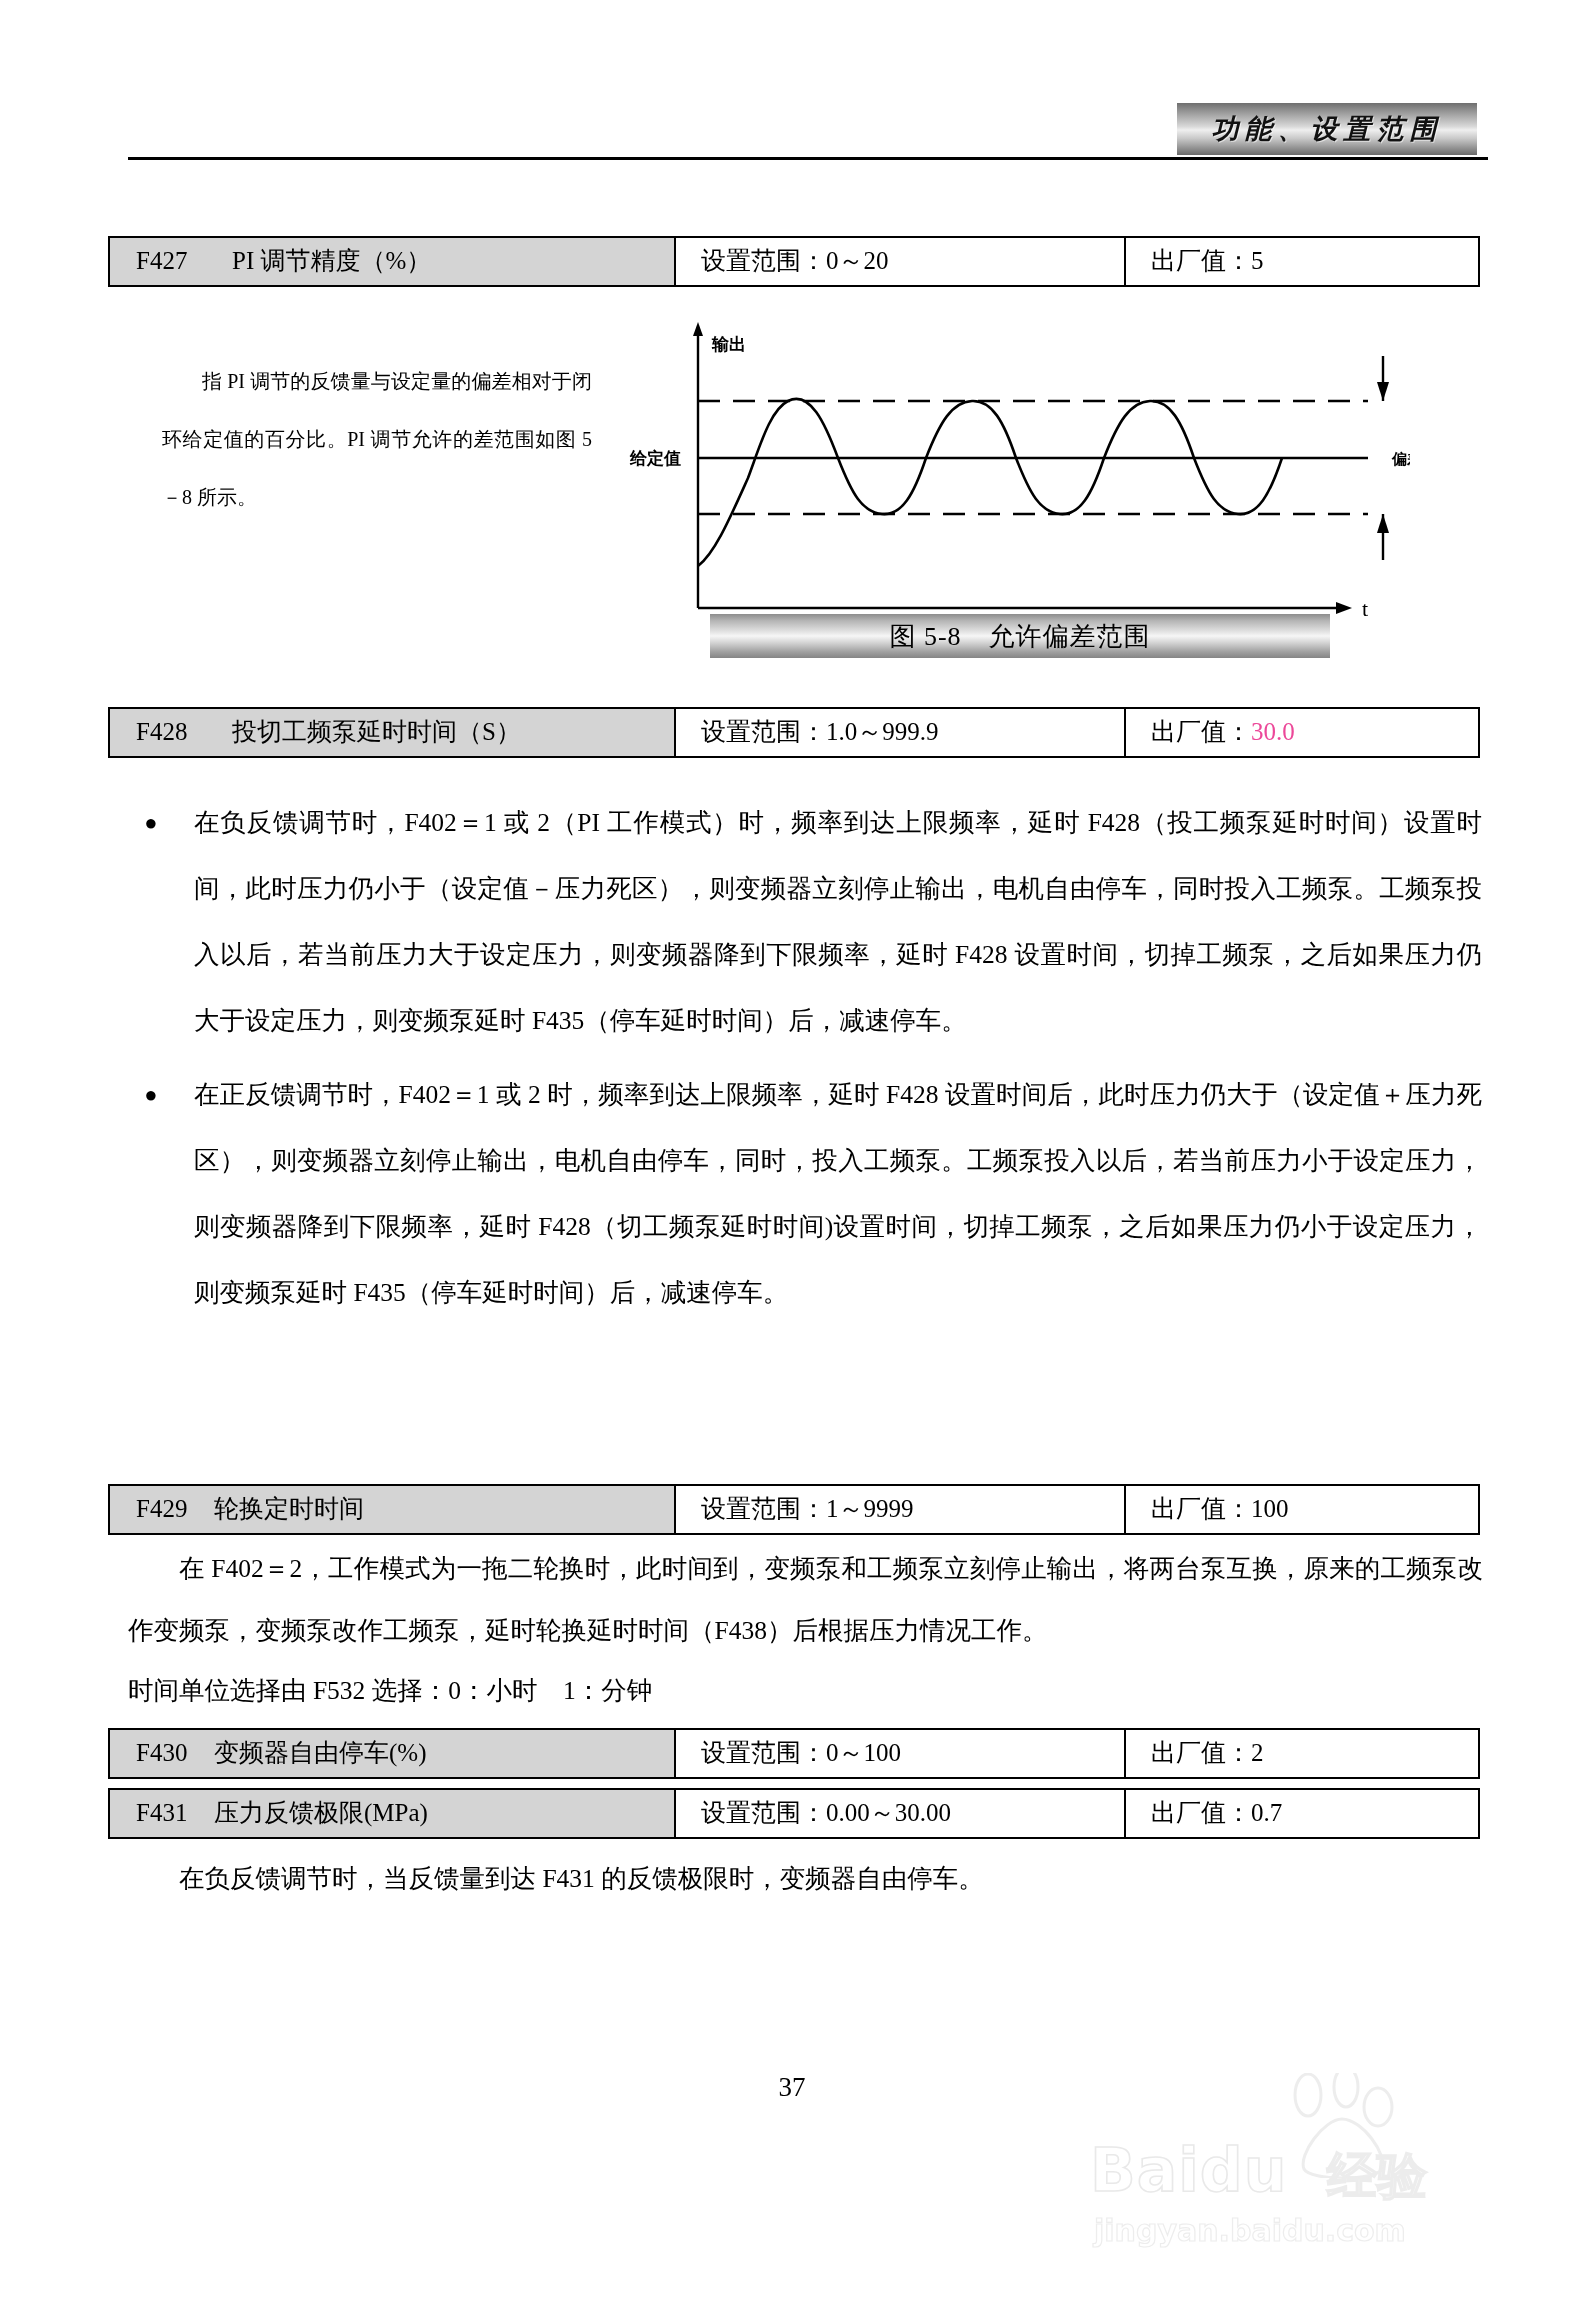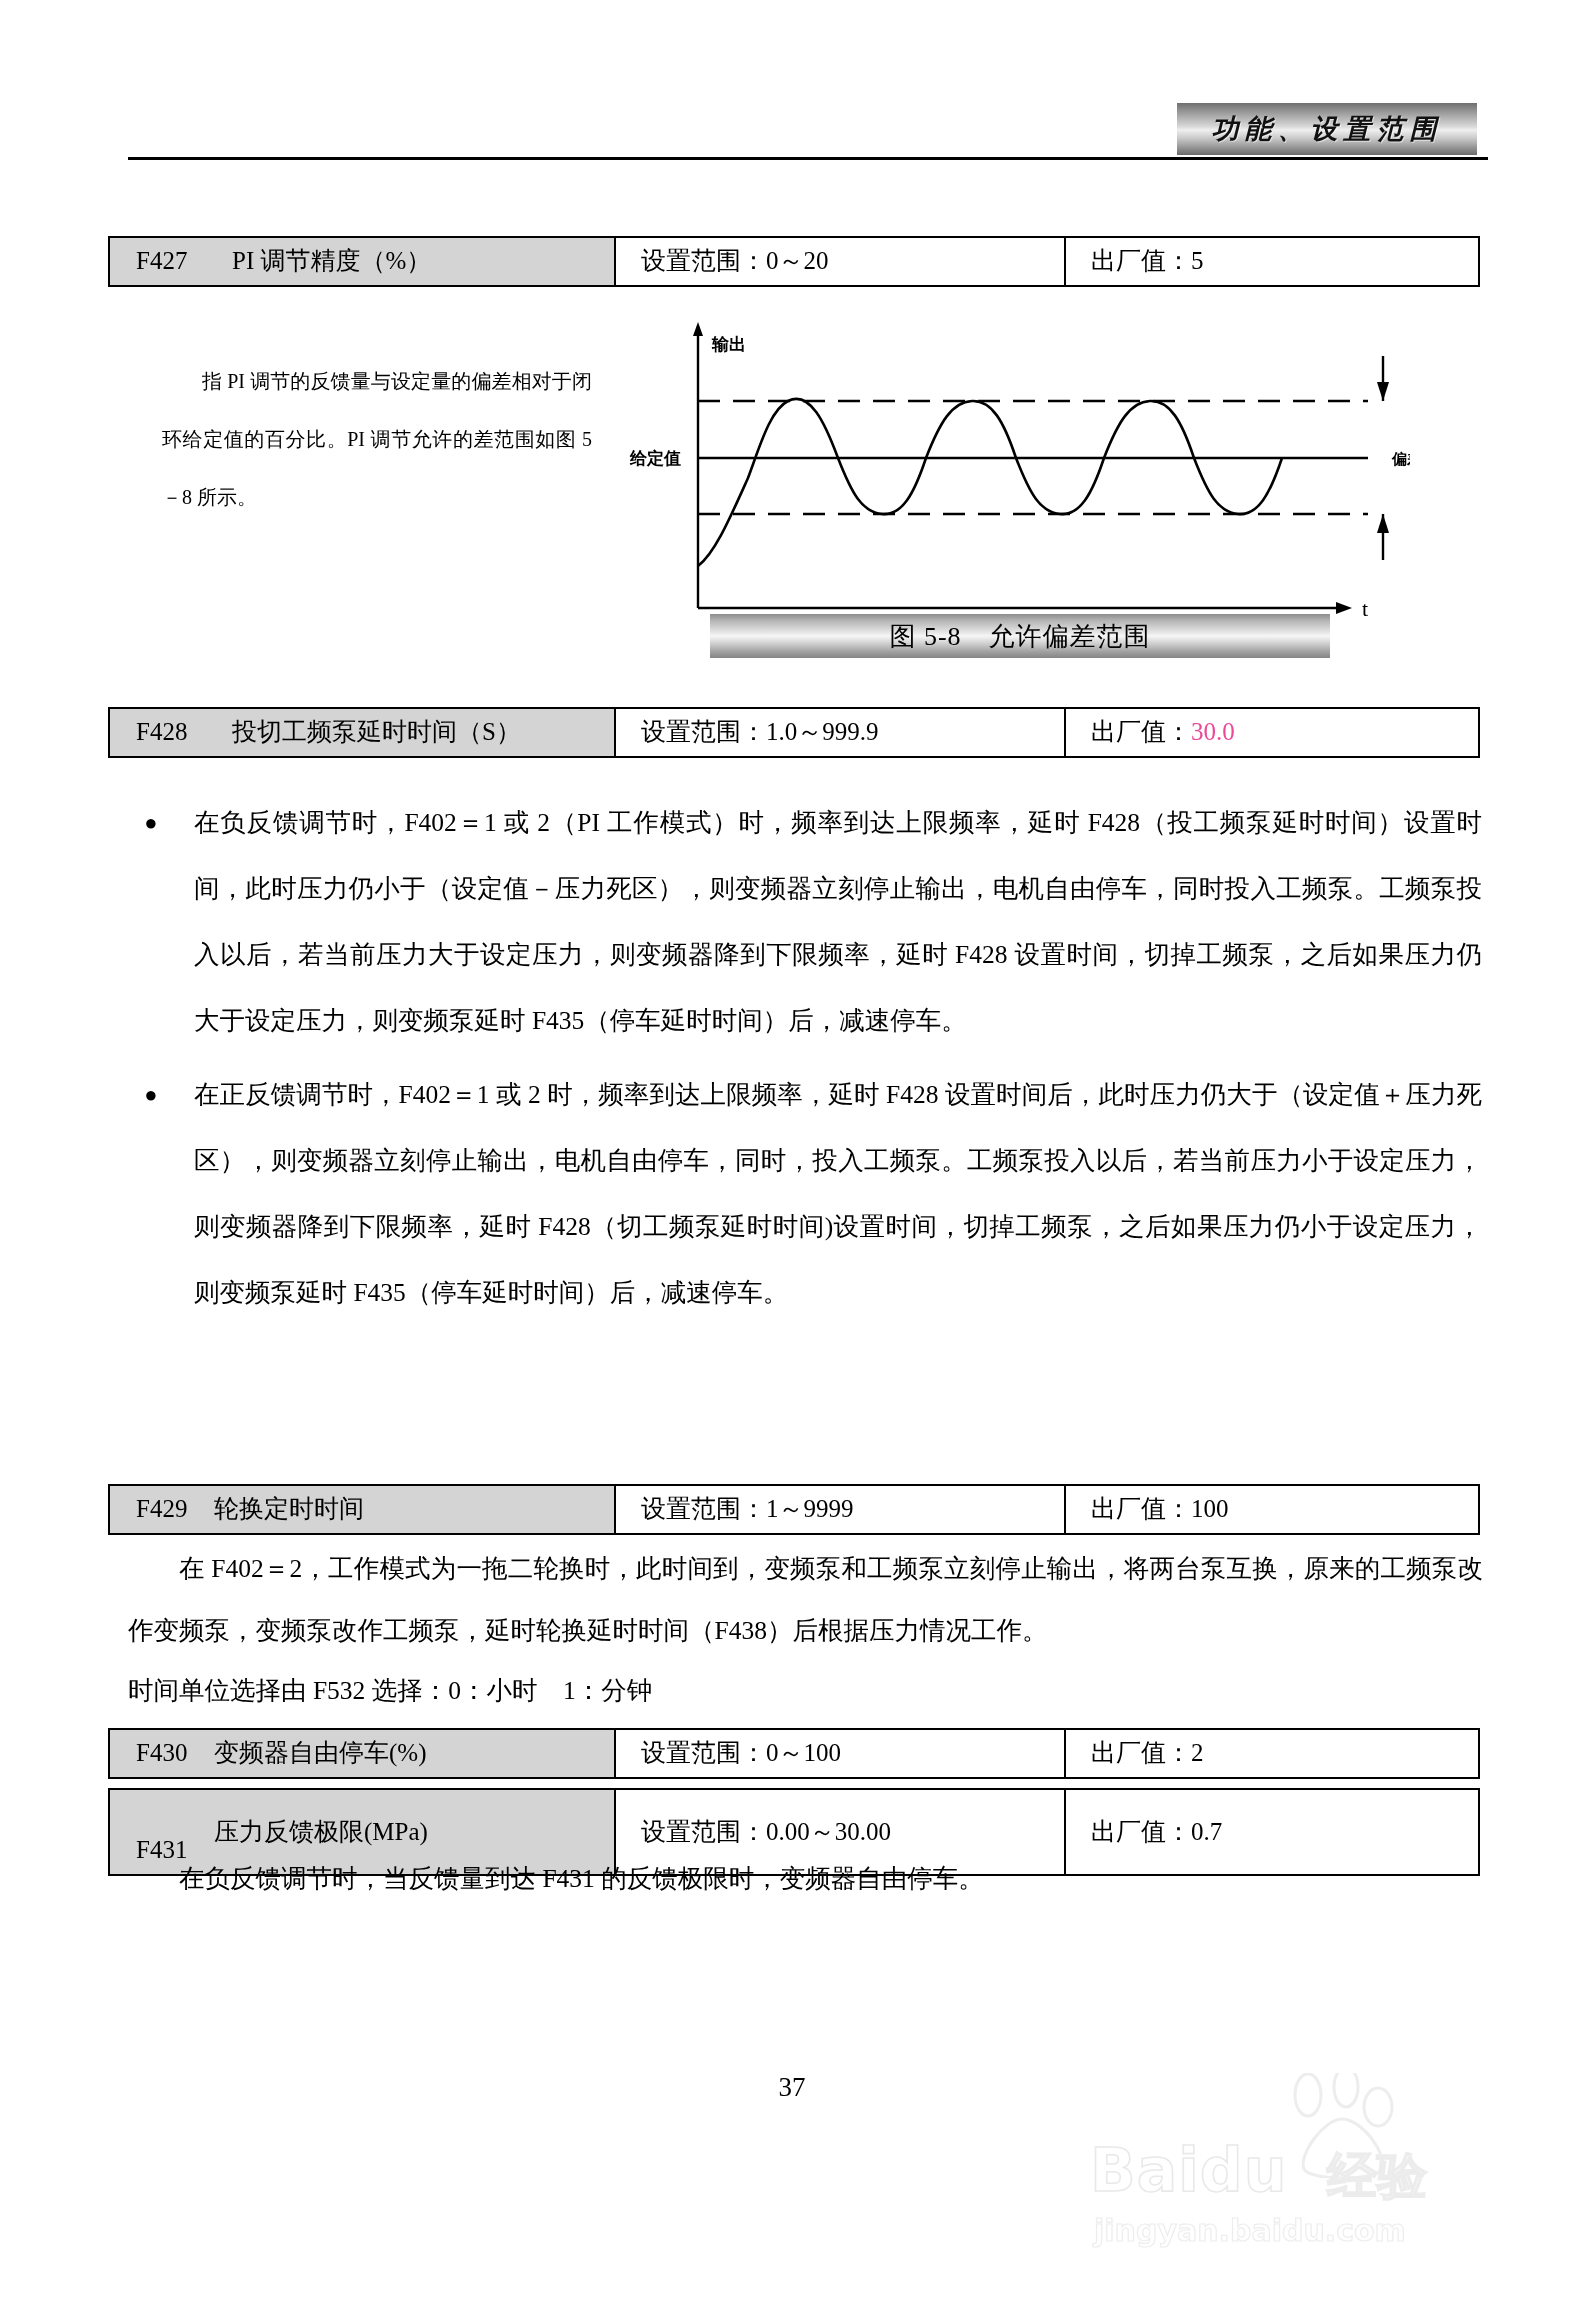--- a/index.html
+++ b/index.html
@@ -62,21 +62,21 @@
   .prow {
     position: absolute;
     left: 108px;
     width: 1372px;
     display: flex;
     box-sizing: border-box;
     border: 2px solid #000;
     background: #fff;
   }
   .prow .c-name {
-    width: 506px;
+    width: 566px;
     box-sizing: border-box;
     background: #d4d4d4;
     border-right: 2px solid #000;
     padding: 7px 0 9px 26px;
     display: flex;
     align-items: center;
   }
   .prow .c-range {
     width: 450px;
     box-sizing: border-box;
@@ -366,21 +366,21 @@
     <div class="c-range">
       <span class="cell-txt">设置范围：0～100</span>
     </div>
     <div class="c-default">
       <span class="cell-txt">出厂值：2</span>
     </div>
   </div>
 
   <div class="prow" style="top:1788px;">
     <div class="c-name">
-      <span class="cell-txt code" style="min-width:78px;margin-top:37px;">F431</span>
+      <span class="cell-txt code" style="min-width:78px;">F431</span>
       <span class="cell-txt">压力反馈极限(MPa)</span>
     </div>
     <div class="c-range">
       <span class="cell-txt">设置范围：0.00～30.00</span>
     </div>
     <div class="c-default">
       <span class="cell-txt">出厂值：0.7</span>
     </div>
   </div>
 

